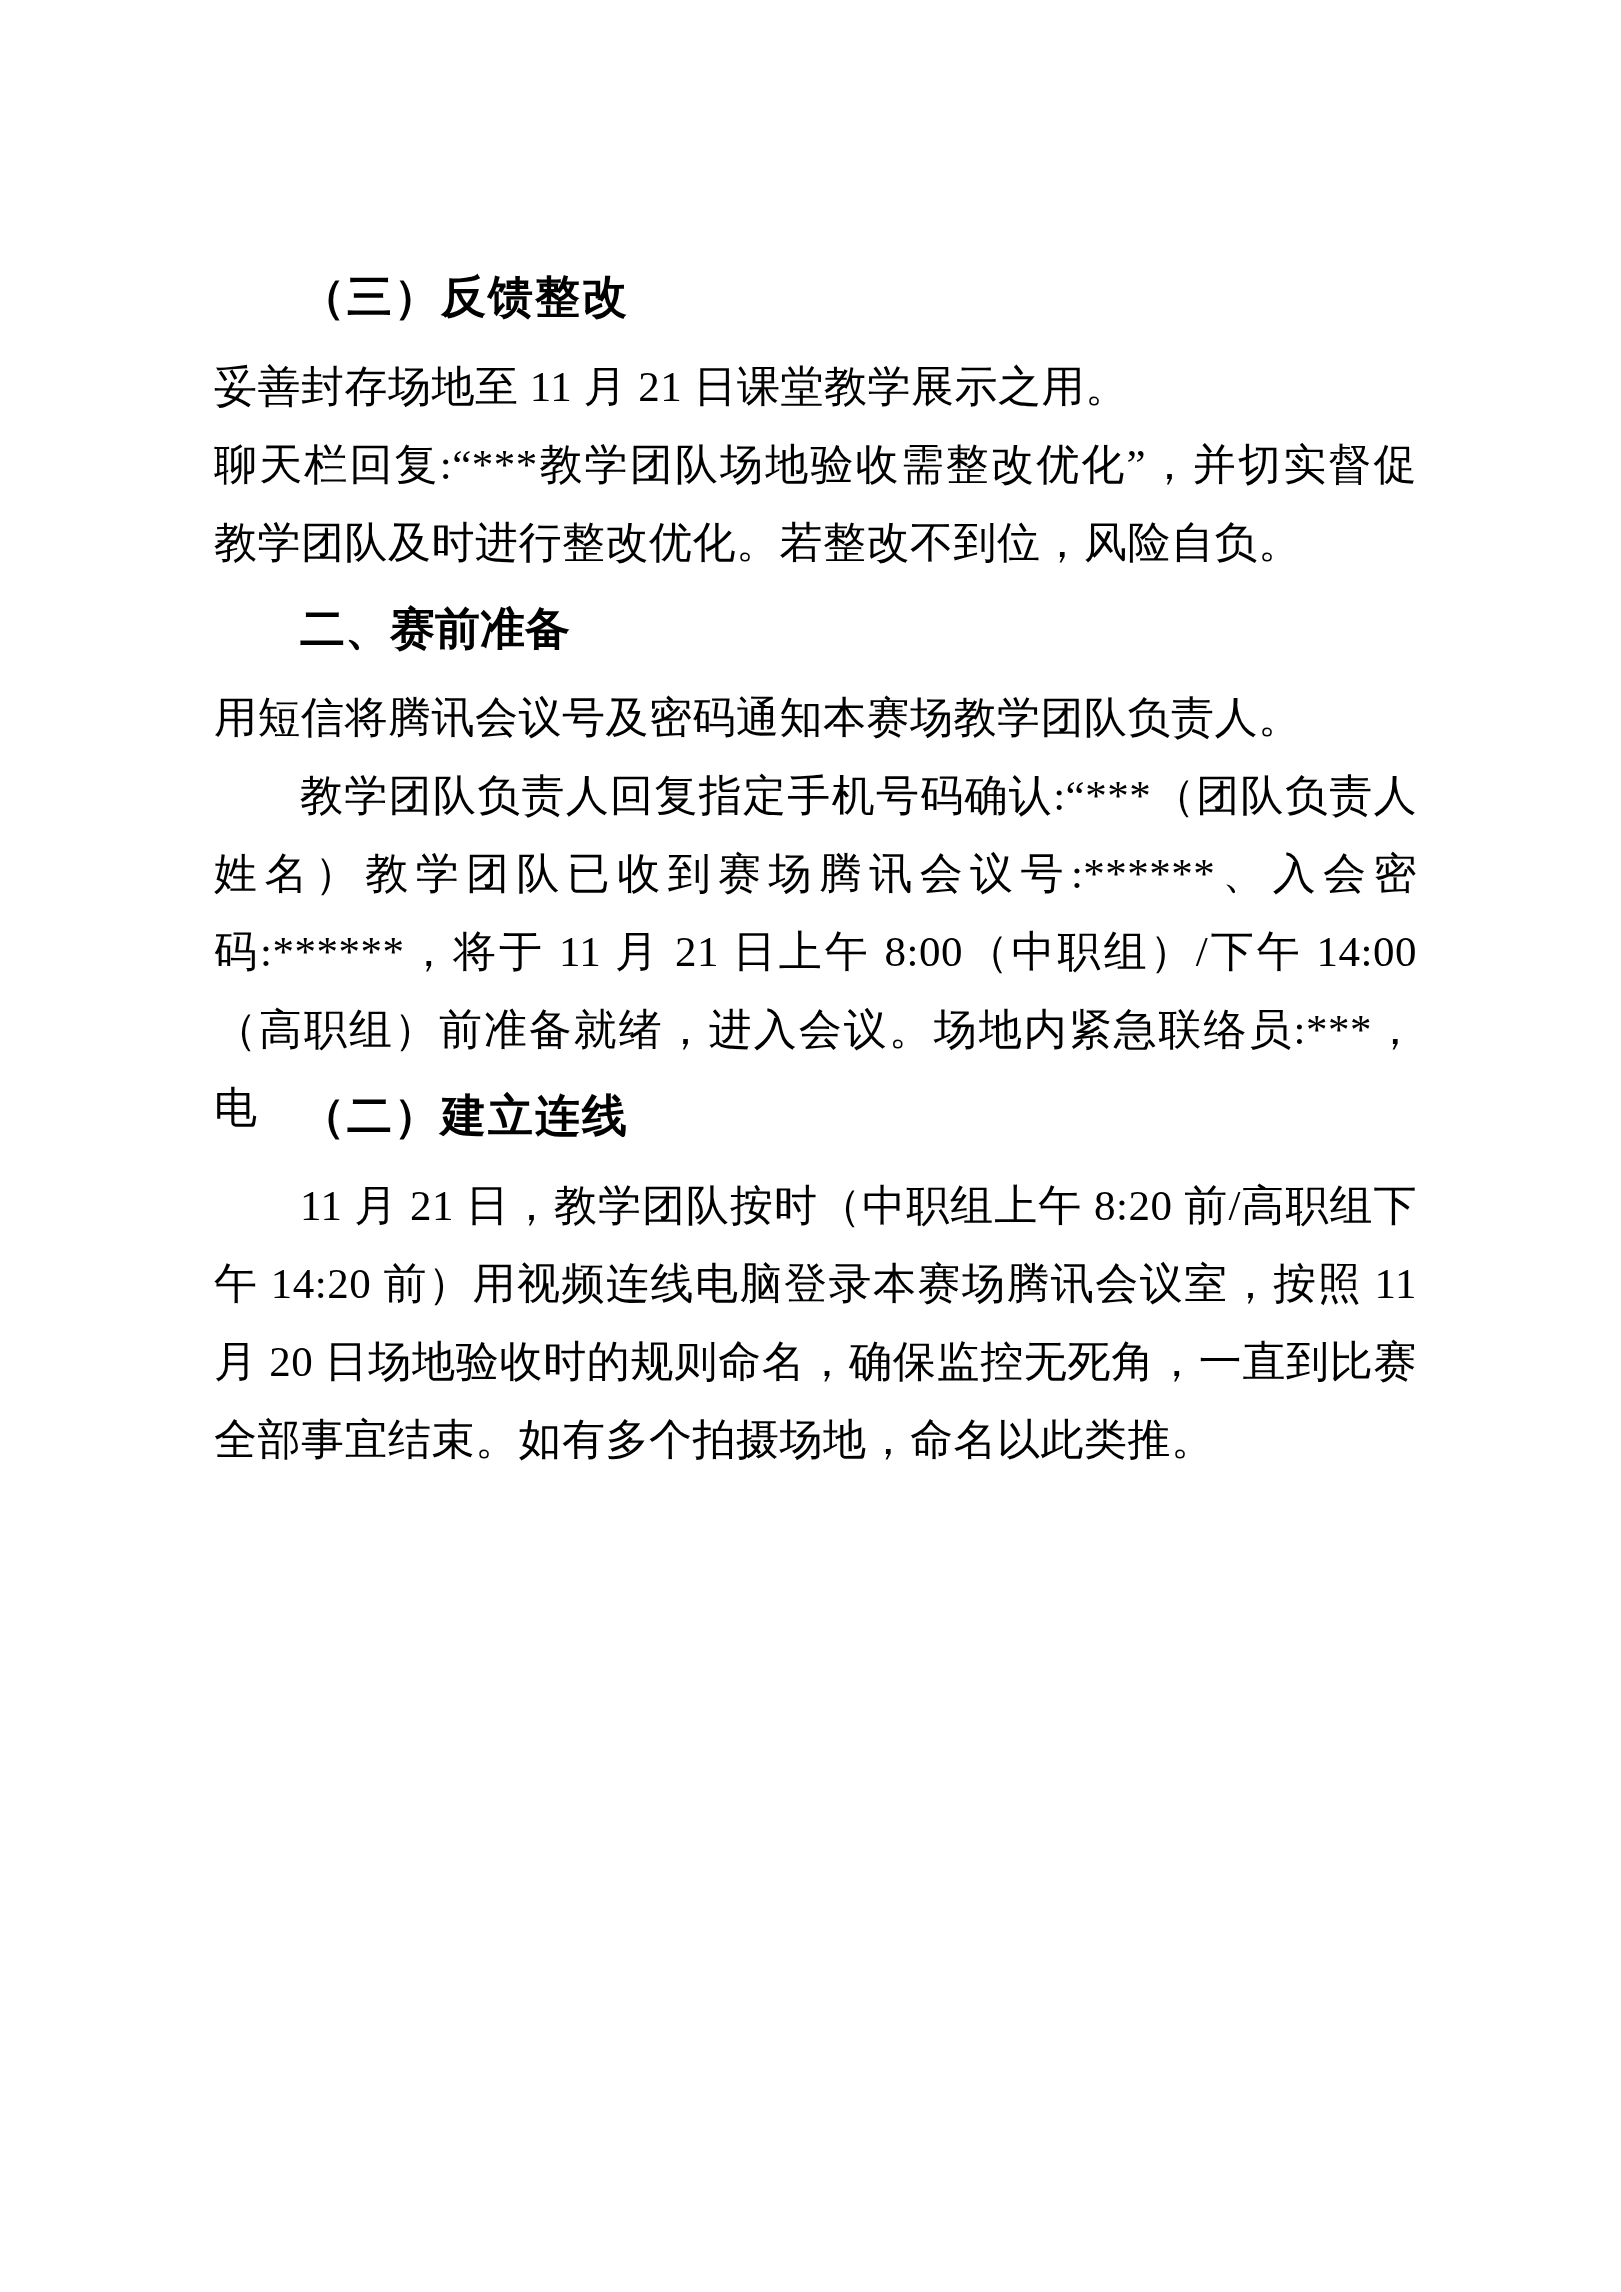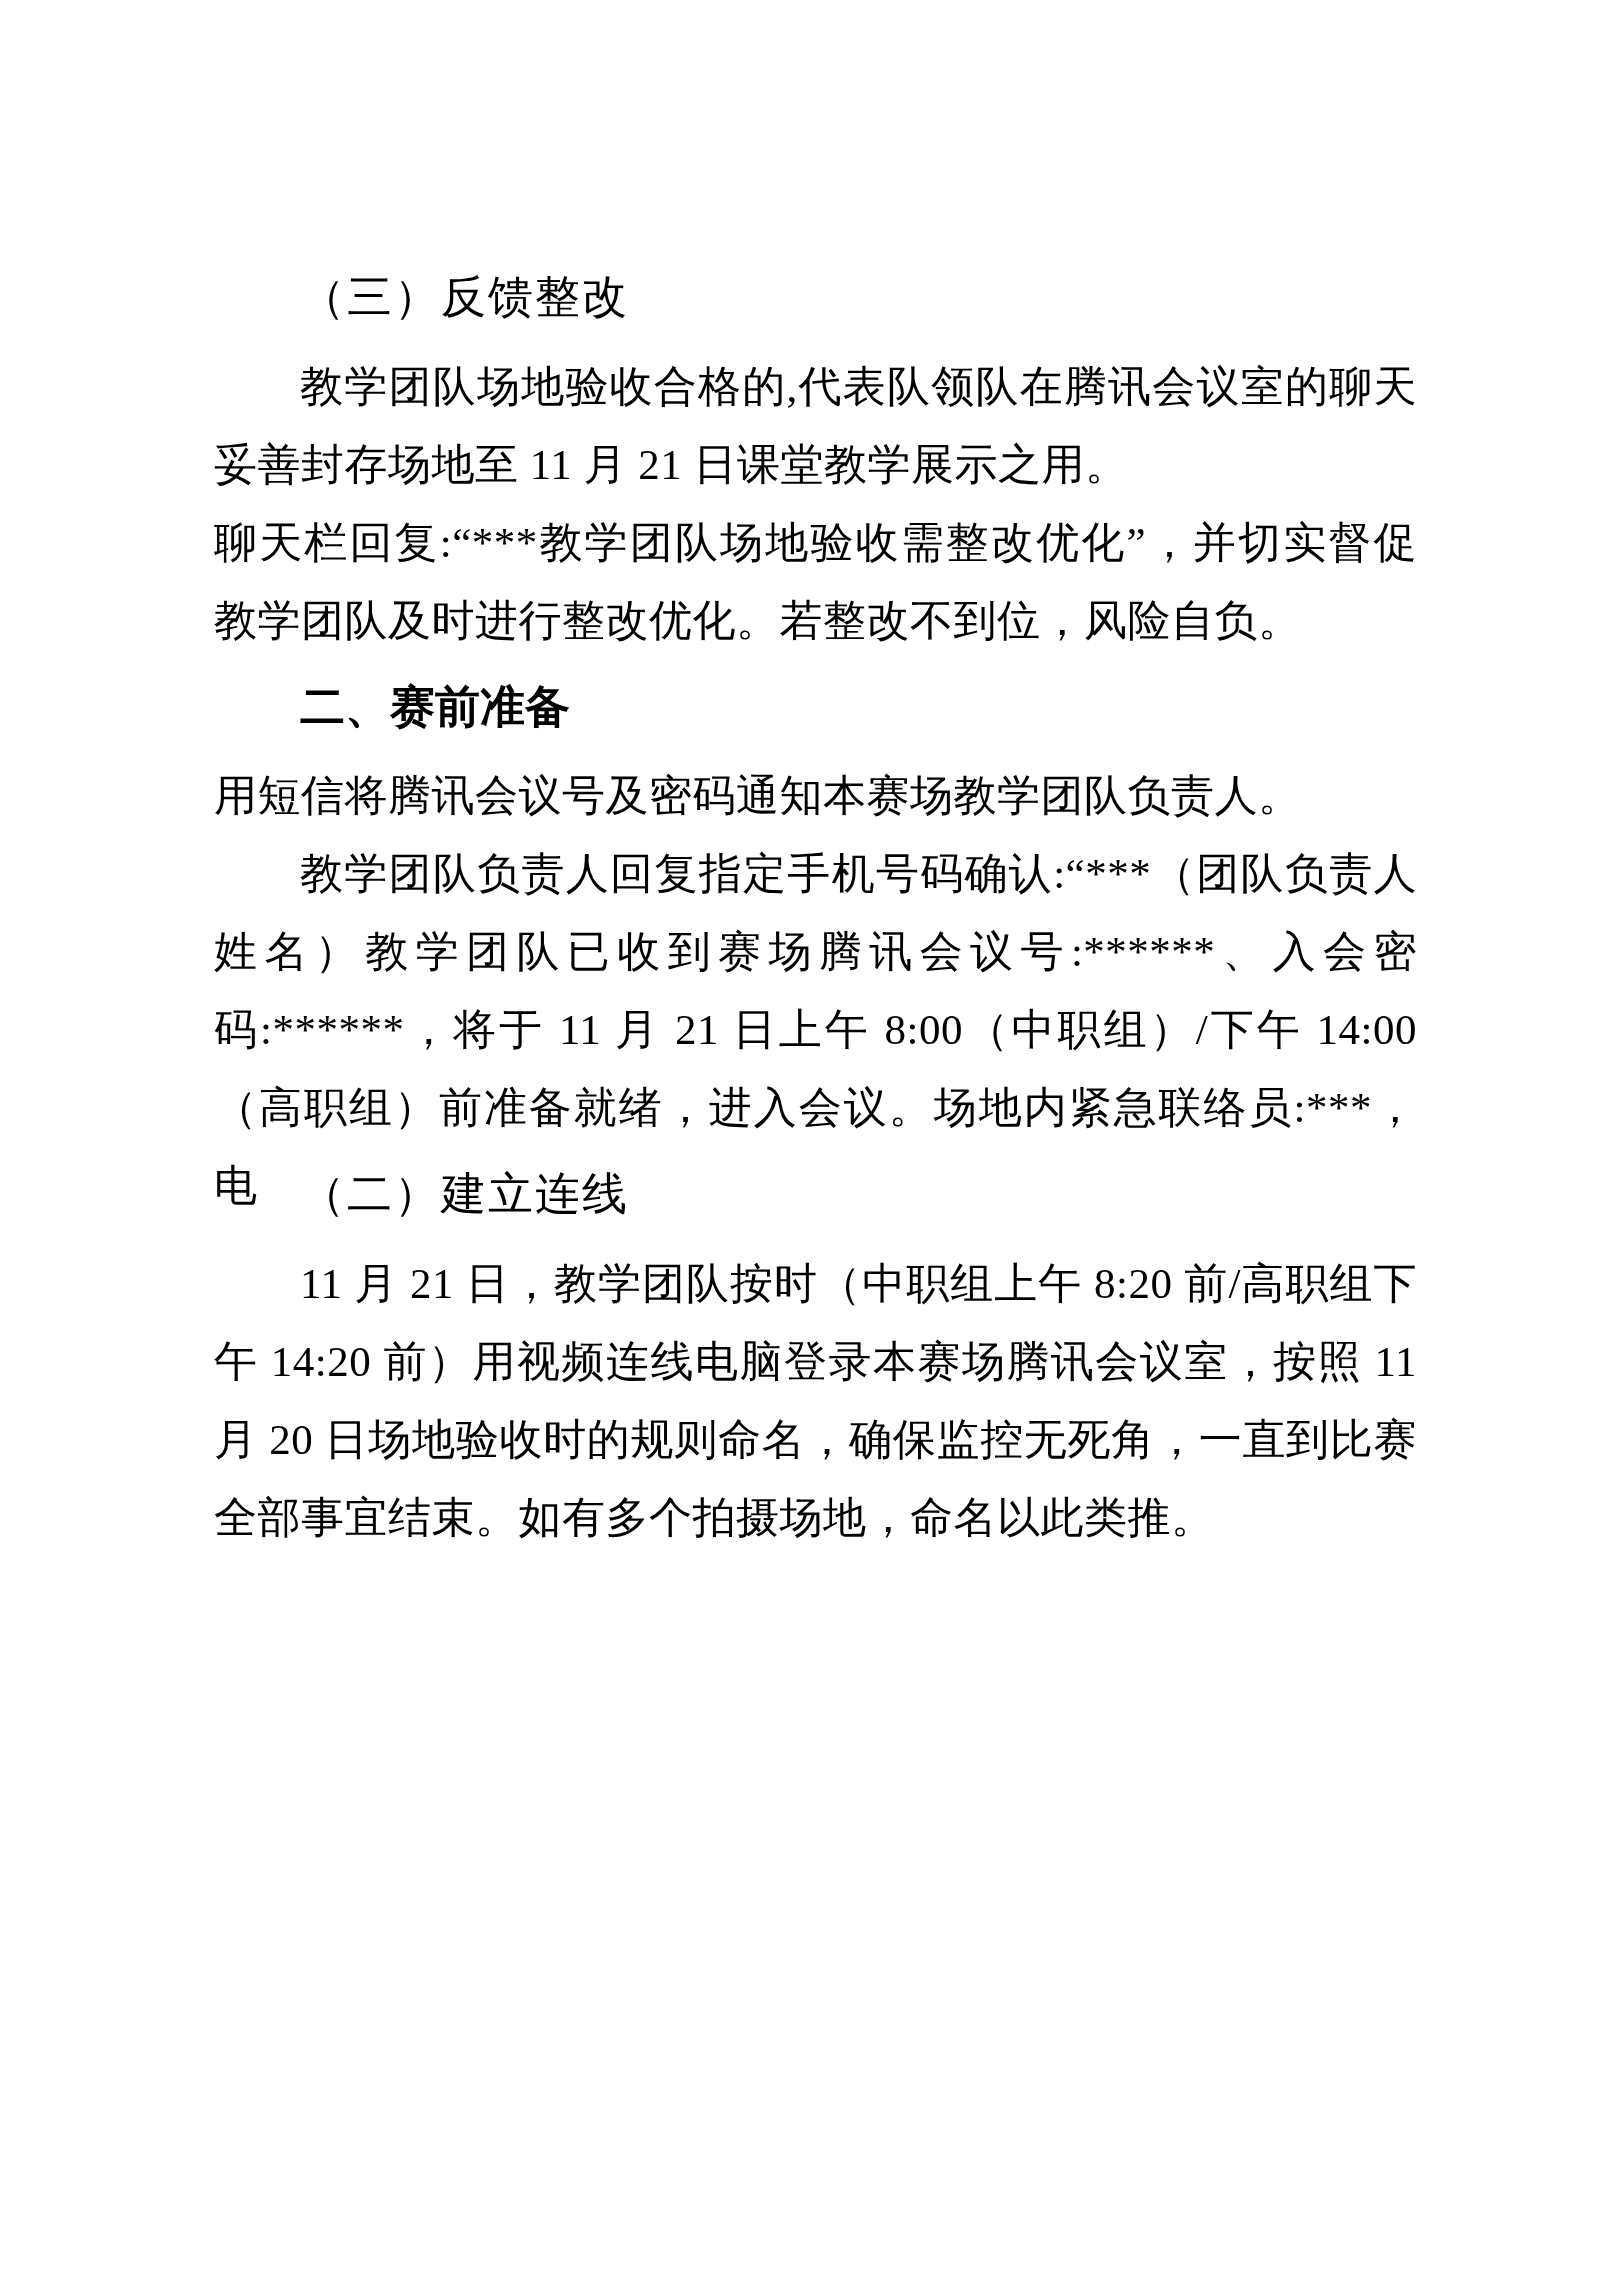--- a/index.html
+++ b/index.html
@@ -46,21 +46,21 @@
     font-family: "Liberation Sans", sans-serif;
     font-weight: bold;
     font-size: 45px;
     line-height: 78px;
     height: 78px;
     text-indent: 86px;
     margin: 7.8px 0 11.8px 0;
   }
   .heading2 {
     font-family: "Liberation Serif", serif;
-    font-weight: normal;
+    font-weight: bold;
     font-size: 45px;
     line-height: 78px;
     height: 78px;
     text-indent: 86px;
     margin: 7.8px 0 11.8px 0;
     letter-spacing: 2px;
   }
   .page-number {
     position: absolute;
     top: 2021px;
@@ -72,21 +72,20 @@
     line-height: 43px;
     color: #000000;
   }
 </style>
 </head>
 <body>
 
 <div class="page">
   <div class="content">
       <div class="heading2">（三）反馈整改</div>
-      <div class="line para-start">教学团队场地验收合格的,代表队领队在腾讯会议室的聊天</div>
       <div class="line para-end">妥善封存场地至 11 月 21 日课堂教学展示之用。</div>
       <div class="line">聊天栏回复:“***教学团队场地验收需整改优化”，并切实督促</div>
       <div class="line para-end">教学团队及时进行整改优化。若整改不到位，风险自负。</div>
       <div class="heading1">二、赛前准备</div>
       <div class="line para-end">用短信将腾讯会议号及密码通知本赛场教学团队负责人。</div>
       <div class="line para-start">教学团队负责人回复指定手机号码确认:“***（团队负责人</div>
       <div class="line">姓名）教学团队已收到赛场腾讯会议号:******、入会密</div>
       <div class="line">码:******，将于 11 月 21 日上午 8:00（中职组）/下午 14:00</div>
       <div class="line">（高职组）前准备就绪，进入会议。场地内紧急联络员:***，电</div>
       <div class="heading2">（二）建立连线</div>

